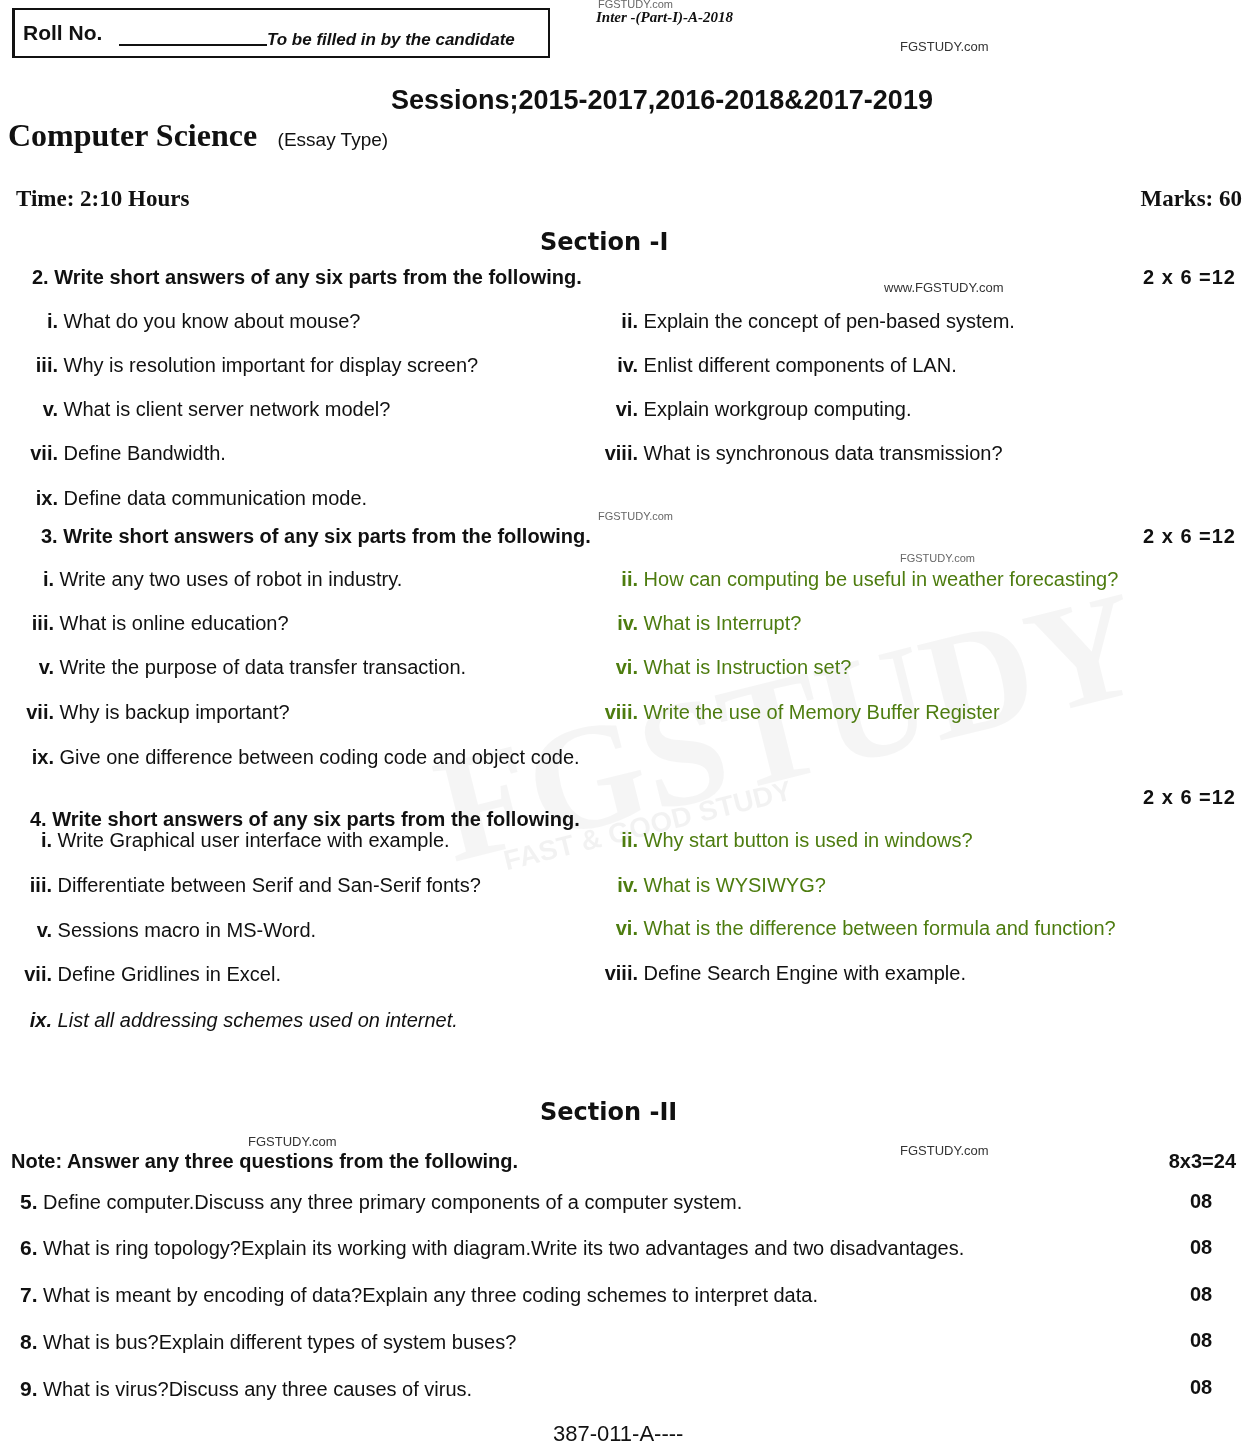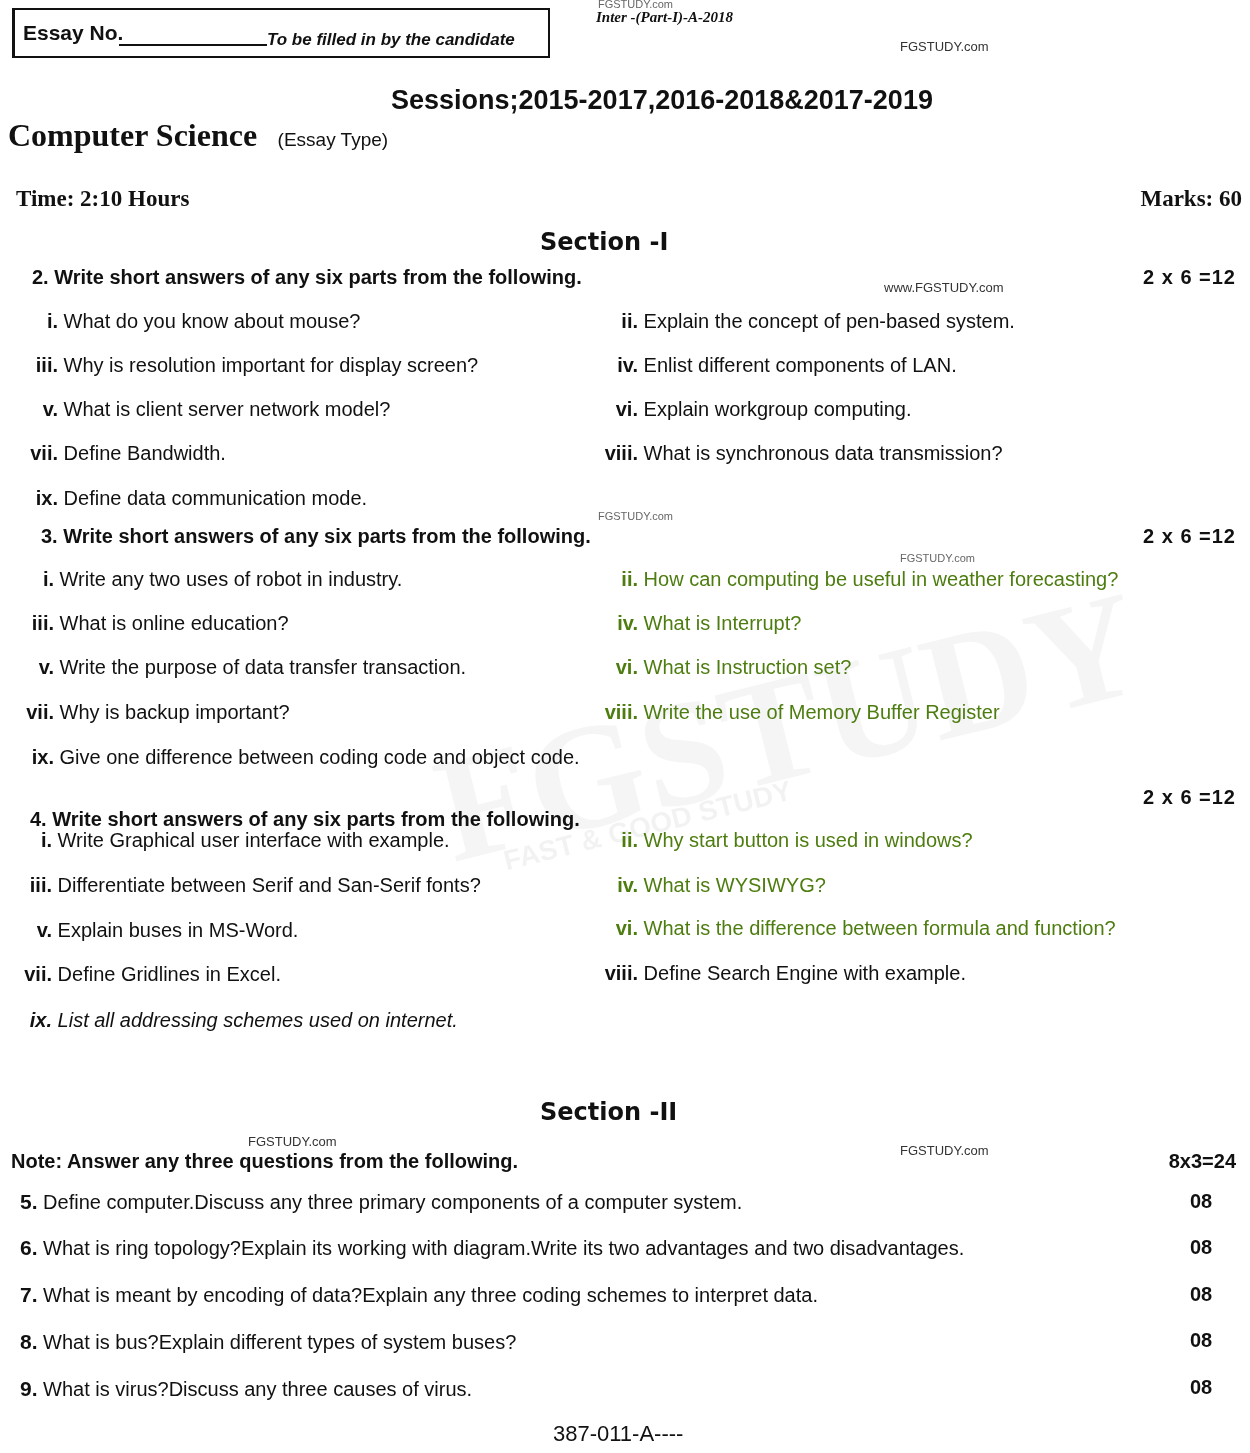--- a/index.html
+++ b/index.html
@@ -42,21 +42,21 @@
     color: rgba(0,0,0,0.05); transform: rotate(-14deg);
   }
 </style>
 </head>
 <body>
 
 <div class="watermark-big">FGSTUDY</div>
 <div class="watermark-sub">FAST &amp; GOOD STUDY</div>
 
 <div class="roll-box">
-  <span class="roll-label">Essay No.</span>
+  <span class="roll-label">Roll No.</span>
   <span class="roll-line"></span>
   <span class="roll-note">To be filled in by the candidate</span>
 </div>
 
 <div class="abs wm-small" style="left:598px;top:-2px;">FGSTUDY.com</div>
 <div class="abs paper-code" style="left:596px;top:9px;">Inter -(Part-I)-A-2018</div>
 <div class="abs wm" style="left:900px;top:39px;">FGSTUDY.com</div>
 
 <div class="abs sessions" style="left:367px;top:85px;margin-left:24px;">Sessions;2015-2017,2016-2018&amp;2017-2019</div>
 
@@ -108,21 +108,21 @@
 <div class="abs q-head" style="left:30px;top:808px;">
   <span class="num">4.</span>
   <span>Write short answers of any six parts from the following.</span>
 </div>
 <div class="abs q-marks" style="right:14px;top:786px;">2 x 6 =12</div>
 
 <div class="abs item" style="left:16px;top:829px;"><span class="roman" style="width:36px">i.</span> <span>Write Graphical user interface with example.</span></div>
 <div class="abs item faded" style="left:604px;top:829px;"><span class="roman" style="width:34px">ii.</span> <span>Why start button is used in windows?</span></div>
 <div class="abs item" style="left:16px;top:874px;"><span class="roman" style="width:36px">iii.</span> <span>Differentiate between Serif and San-Serif fonts?</span></div>
 <div class="abs item faded" style="left:604px;top:874px;"><span class="roman" style="width:34px">iv.</span> <span>What is WYSIWYG?</span></div>
-<div class="abs item" style="left:16px;top:919px;"><span class="roman" style="width:36px">v.</span> <span>Explain buses in MS-Word.</span></div>
+<div class="abs item" style="left:16px;top:919px;"><span class="roman" style="width:36px">v.</span> <span>Sessions macro in MS-Word.</span></div>
 <div class="abs item faded" style="left:604px;top:917px;"><span class="roman" style="width:34px">vi.</span> <span>What is the difference between formula and function?</span></div>
 <div class="abs item" style="left:16px;top:963px;"><span class="roman" style="width:36px">vii.</span> <span>Define Gridlines in Excel.</span></div>
 <div class="abs item" style="left:604px;top:962px;"><span class="roman" style="width:34px">viii.</span> <span>Define Search Engine with example.</span></div>
 <div class="abs item" style="left:16px;top:1009px;font-style:italic;"><span class="roman" style="width:36px">ix.</span> <span>List all addressing schemes used on internet.</span></div>
 
 <div class="abs section-title" style="left:540px;top:1098px;">Section -II</div>
 <div class="abs wm" style="left:248px;top:1134px;">FGSTUDY.com</div>
 <div class="abs wm" style="left:900px;top:1143px;">FGSTUDY.com</div>
 <div class="abs q-head" style="left:11px;top:1150px;">Note:  Answer any three questions from the following.</div>
 <div class="abs q-marks" style="right:14px;top:1150px;letter-spacing:0;">8x3=24</div>

